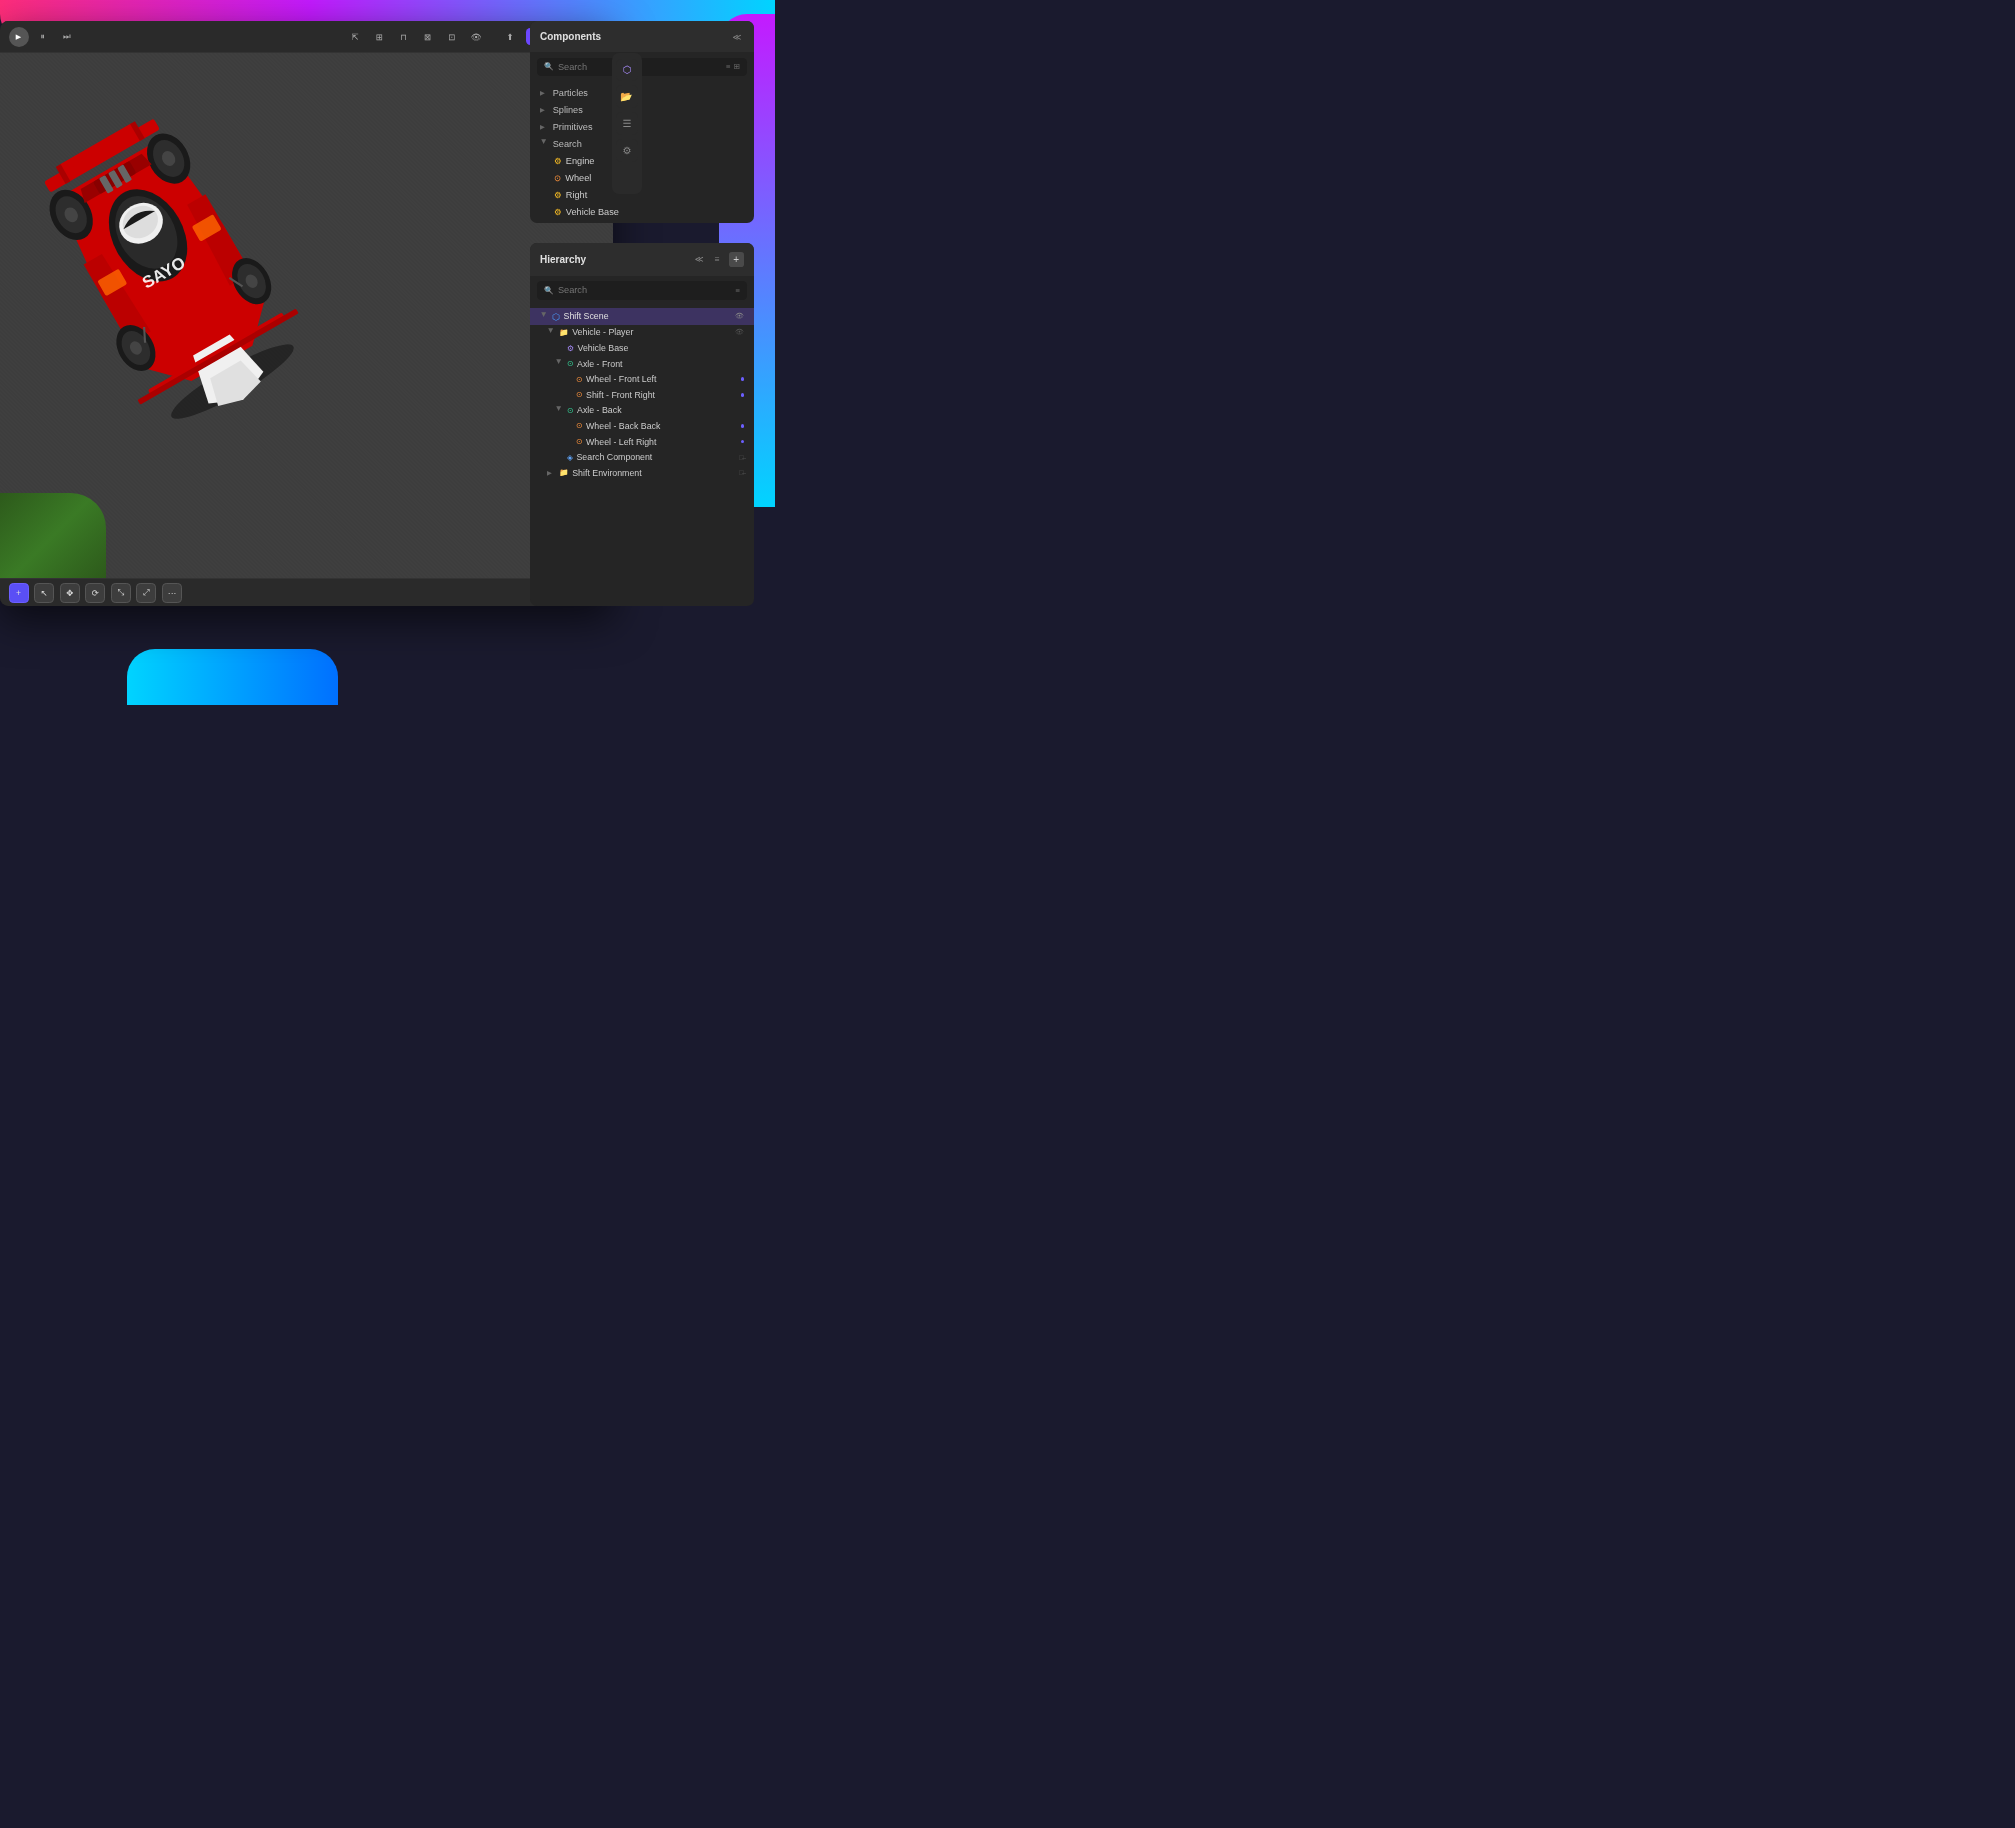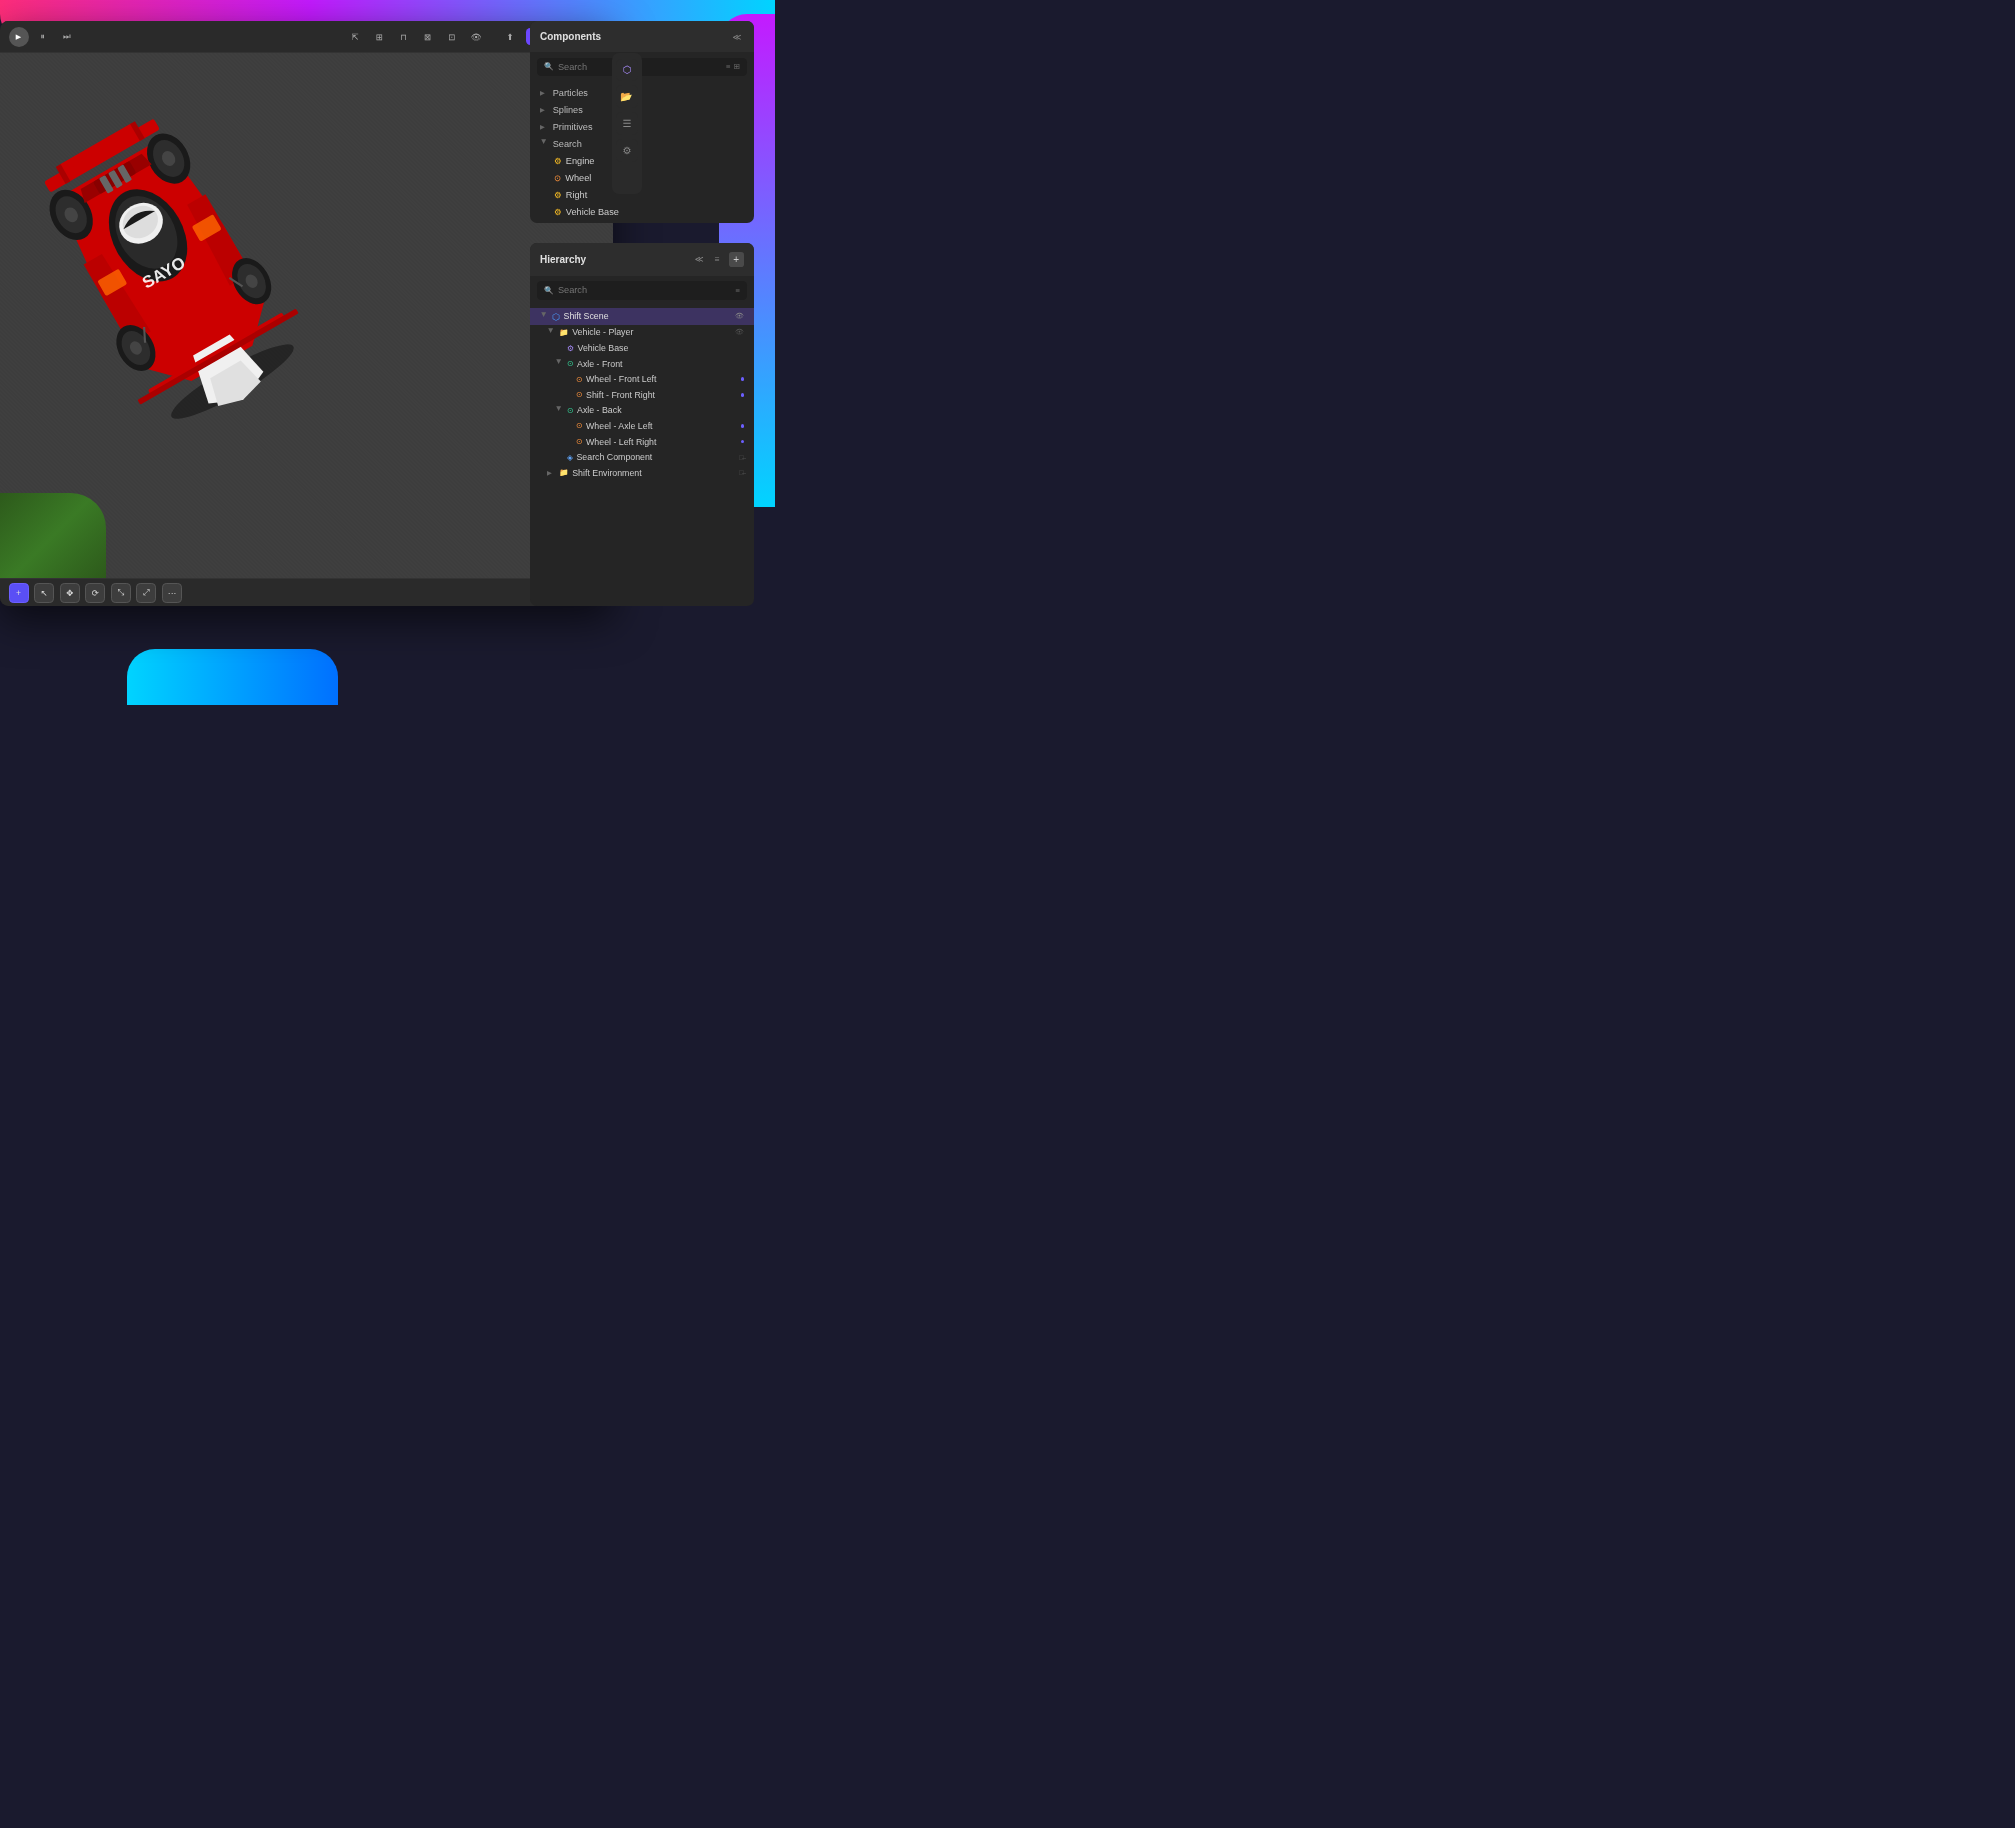--- a/index.html
+++ b/index.html
@@ -659,21 +659,21 @@
       <div class="h-item h-indent-2">
         <span class="h-arrow open">▶</span>
         <span class="h-icon axle">⊙</span>
         <span>Axle - Back</span>
         <span class="h-eye" style="visibility:hidden;">👁</span>
       </div>
 
       <div class="h-item h-indent-3">
         <span class="h-arrow empty">▶</span>
         <span class="h-icon wheel">⊙</span>
-        <span>Wheel - Axle Left</span>
+        <span>Wheel - Back Back</span>
         <span class="h-dot active"></span>
       </div>
 
       <div class="h-item h-indent-3">
         <span class="h-arrow empty">▶</span>
         <span class="h-icon wheel">⊙</span>
         <span>Wheel - Left Right</span>
         <span class="h-dot active"></span>
       </div>
 

